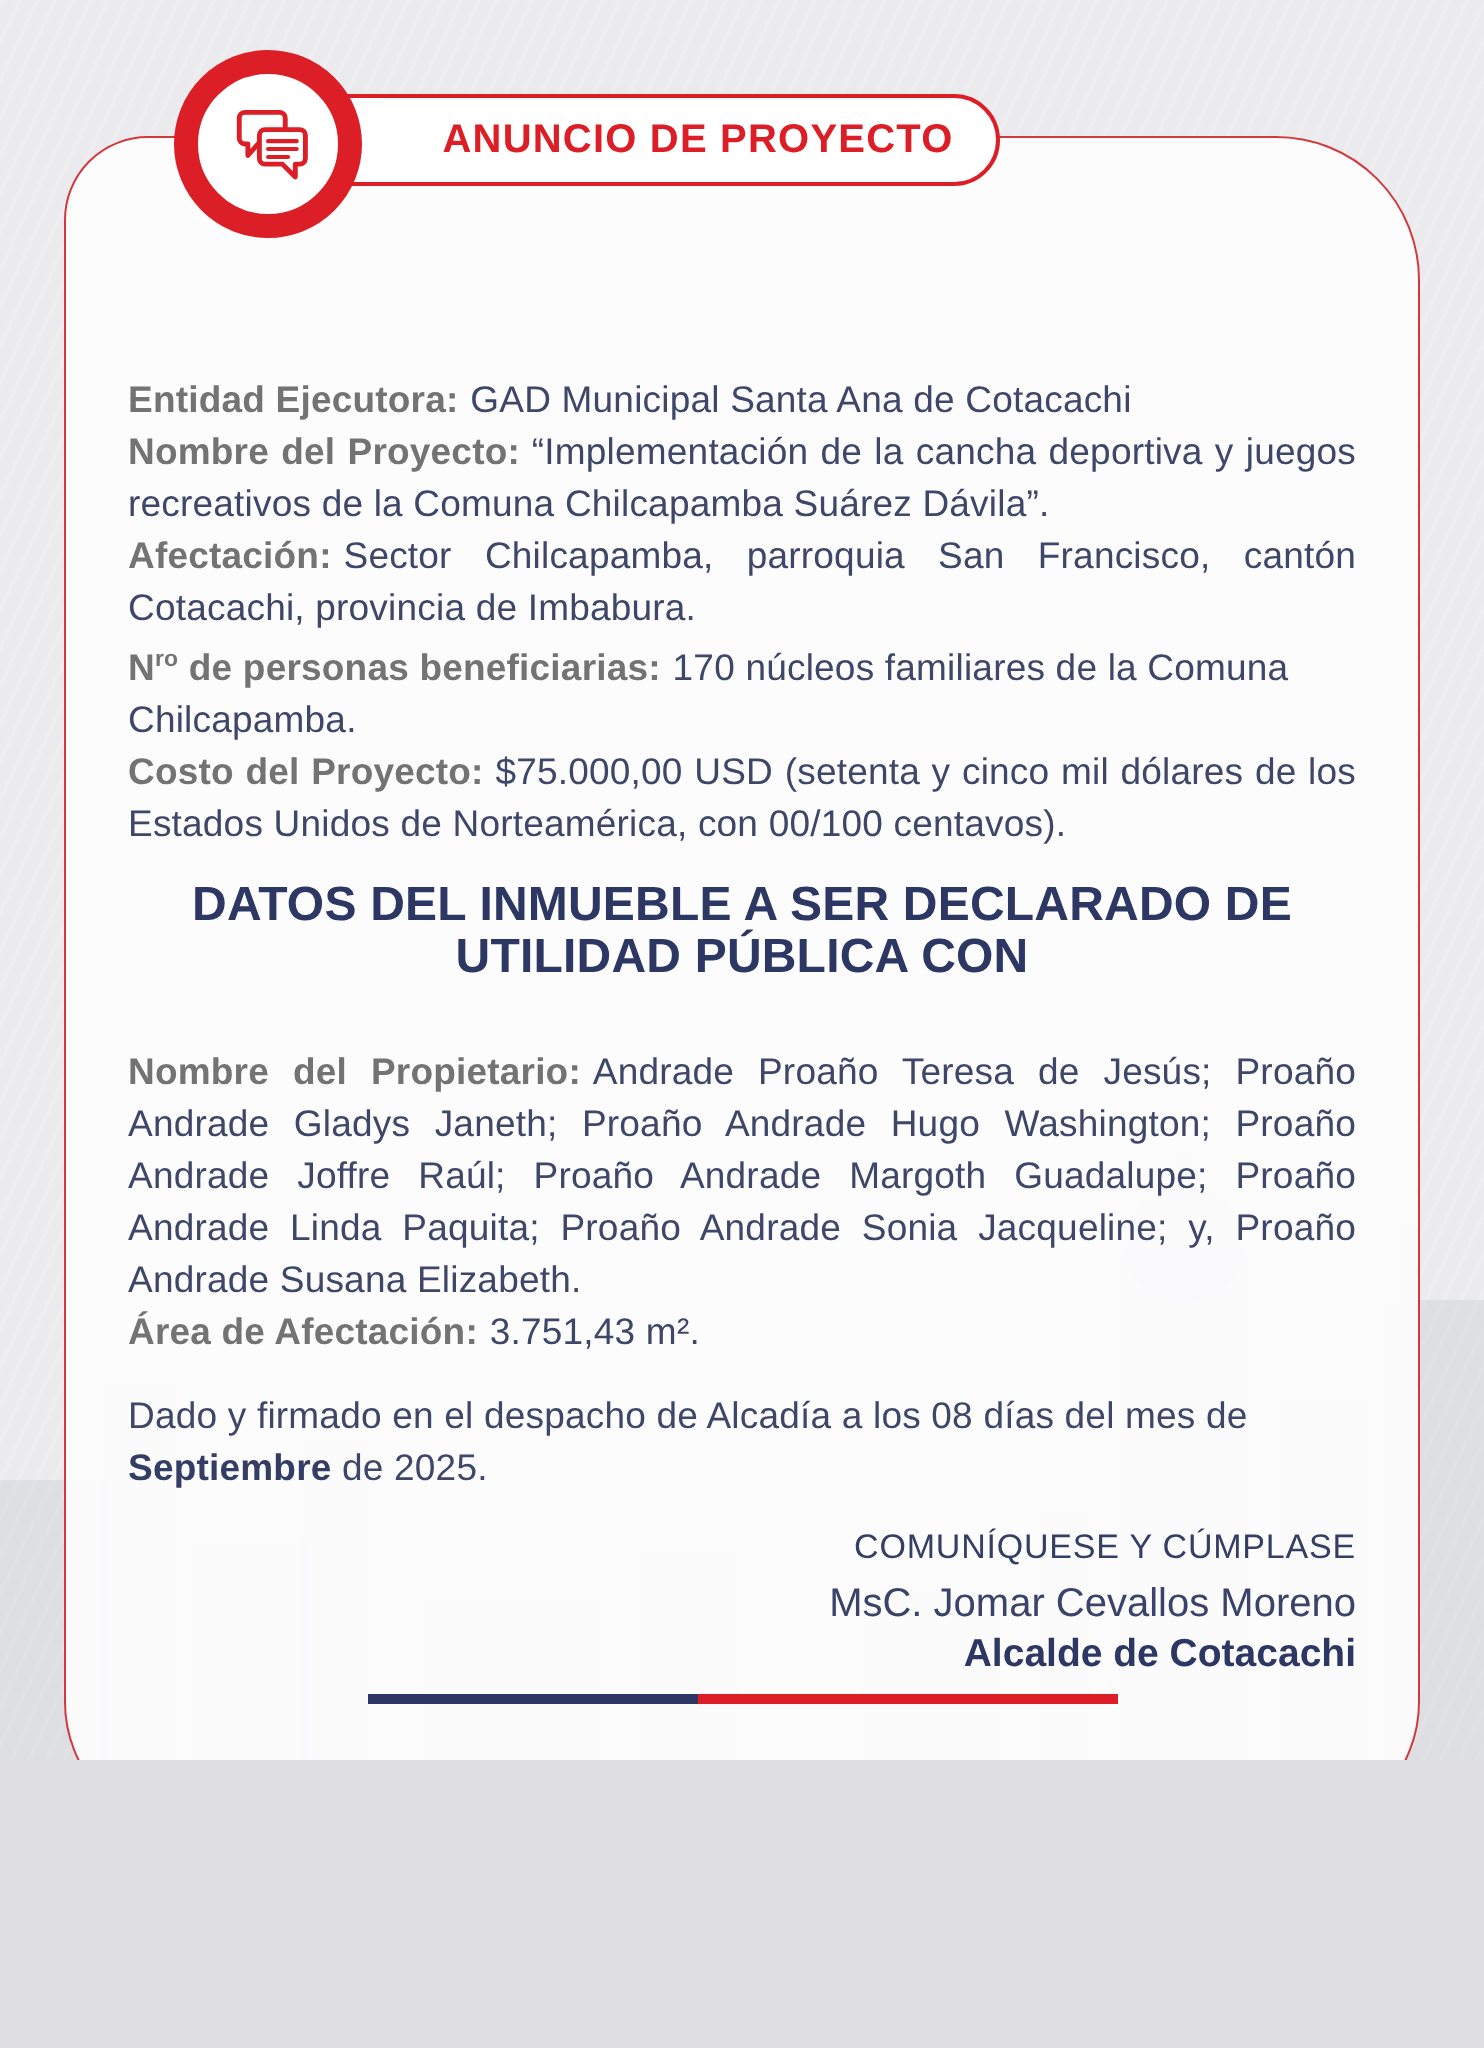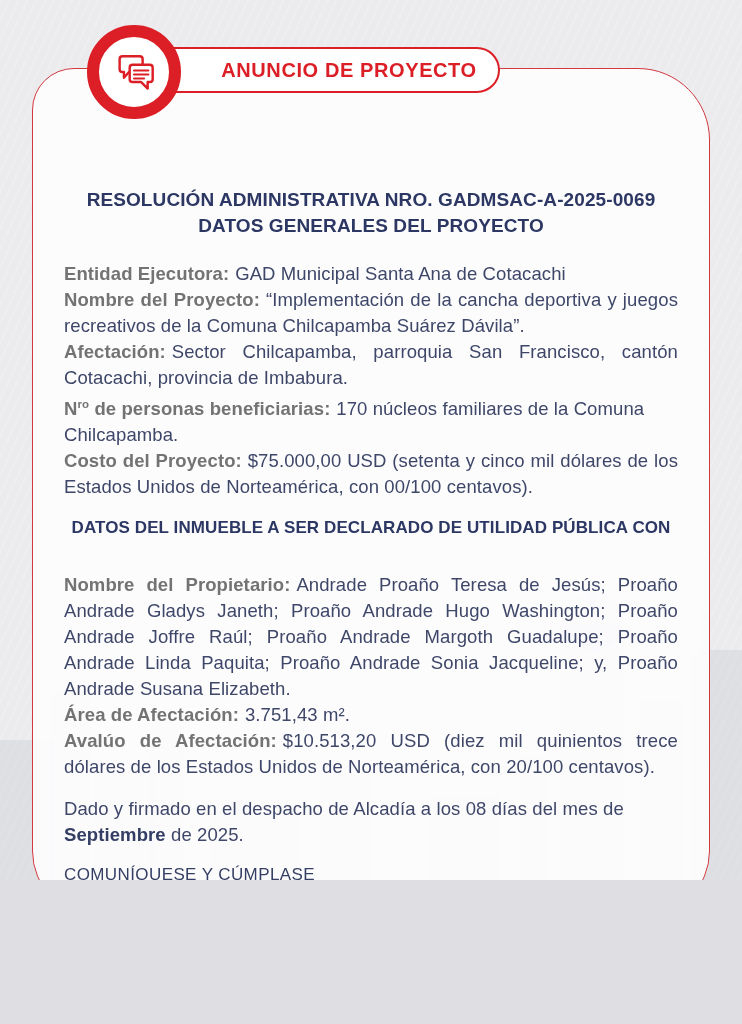--- a/index.html
+++ b/index.html
@@ -32,26 +32,26 @@
     box-sizing:border-box;
     padding:118px 31px 0 31px;
     z-index:2;
   }
   .title{margin:0 0 22px 0;text-align:center;color:#2C3763;font-size:19px;line-height:26px;font-weight:800;letter-spacing:.1px;}
   .body-text{font-size:18.5px;line-height:26px;color:#3F4769;letter-spacing:.1px;}
   .field{margin:0;}
   .field.justify{text-align:justify;}
   .lbl{color:#737373;font-weight:700;margin-right:.32em;}
   .lbl sup{font-size:.62em;}
-  .heading2{margin:15px 0 17px 0;text-align:center;color:#2C3763;font-size:17px;line-height:26px;font-weight:800;letter-spacing:.1px;}
+  .heading2{margin:15px 0 17px 0;text-align:center;color:#2C3763;font-size:24px;line-height:26px;font-weight:800;letter-spacing:.1px;}
   .spacer-sm{height:14px;}
   .closing{margin:16px 0 0 0;}
   .closing .month{font-weight:600;color:#343D63;}
   
-  .signature{text-align:left;}
+  .signature{text-align:right;}
   .comuniquese{margin-top:17px;font-size:17px;color:#353F64;letter-spacing:.4px;}
   .signer-name{margin-top:7px;font-size:20px;color:#3A4369;}
   .signer-role{margin-top:2px;font-size:19.5px;font-weight:800;color:#2C3763;}
   .rule{display:flex;width:375px;height:5px;margin:8px auto 0 auto;}
   .rule .navy{width:44%;background:#2C3763;}
   .rule .red{flex:1;background:#DC1E26;}
   
   .logo{position:absolute;left:200px;top:934px;width:140px;text-align:center;z-index:3;}
   .balloon{
     position:relative;width:34px;height:34px;margin:0 auto;
@@ -100,24 +100,20 @@
   <div class="badge-circle">
     <svg width="46" height="46" viewBox="0 0 64 64" aria-hidden="true">
       <path d="M16 10h24a4 4 0 0 1 4 4v14a4 4 0 0 1-4 4H25l-7 8v-8h-2a4 4 0 0 1-4-4V14a4 4 0 0 1 4-4z" fill="#fff" stroke="#DC1E26" stroke-width="3.4" stroke-linejoin="round"></path>
       <path d="M30 22h24a4 4 0 0 1 4 4v16a4 4 0 0 1-4 4h-3v9l-9-9H30a4 4 0 0 1-4-4V26a4 4 0 0 1 4-4z" fill="#fff" stroke="#DC1E26" stroke-width="3.4" stroke-linejoin="round"></path>
       <path d="M32 30h20M32 35.5h20M32 41h14" stroke="#DC1E26" stroke-width="2.8" stroke-linecap="round"></path>
     </svg>
   </div>
 
   <div class="card">
 
-    <h1 class="title">
-      <div>RESOLUCIÓN ADMINISTRATIVA NRO. GADMSAC-A-2025-0069</div>
-      <div>DATOS GENERALES DEL PROYECTO</div>
-    </h1>
 
     <div class="body-text">
       <p class="field">
         <span class="lbl">Entidad Ejecutora:</span><span>GAD Municipal Santa Ana de Cotacachi</span>
       </p>
       <p class="field justify">
         <span class="lbl">Nombre del Proyecto:</span><span>“Implementación de la cancha deportiva y juegos recreativos de la Comuna Chilcapamba Suárez Dávila”.</span>
       </p>
       <p class="field justify">
         <span class="lbl">Afectación:</span><span>Sector Chilcapamba, parroquia San Francisco, cantón Cotacachi, provincia de Imbabura.</span>
@@ -133,23 +129,20 @@
         <div>DATOS DEL INMUEBLE A SER DECLARADO DE UTILIDAD PÚBLICA CON</div>
       </h2>
 
       <div class="spacer-sm"></div>
 
       <p class="field justify">
         <span class="lbl">Nombre del Propietario:</span><span>Andrade Proaño Teresa de Jesús; Proaño Andrade Gladys Janeth; Proaño Andrade Hugo Washington; Proaño Andrade Joffre Raúl; Proaño Andrade Margoth Guadalupe; Proaño Andrade Linda Paquita; Proaño Andrade Sonia Jacqueline; y, Proaño Andrade Susana Elizabeth.</span>
       </p>
       <p class="field">
         <span class="lbl">Área de Afectación:</span><span>3.751,43 m².</span>
-      </p>
-      <p class="field justify">
-        <span class="lbl">Avalúo de Afectación:</span><span>$10.513,20 USD (diez mil quinientos trece dólares de los Estados Unidos de Norteamérica, con 20/100 centavos).</span>
       </p>
 
       <p class="field closing">
         <span>Dado y firmado en el despacho de Alcadía a los 08 días del mes de </span><span class="month">Septiembre</span><span> de 2025.</span>
       </p>
     </div>
 
     <div class="signature">
       <div class="comuniquese">COMUNÍQUESE Y CÚMPLASE</div>
       <div class="signer-name">MsC. Jomar Cevallos Moreno</div>

